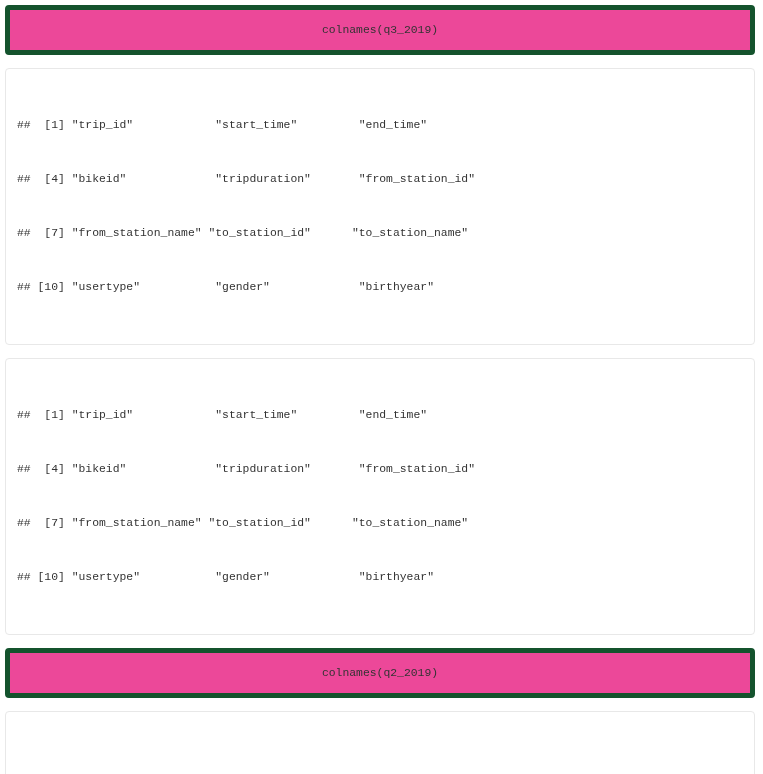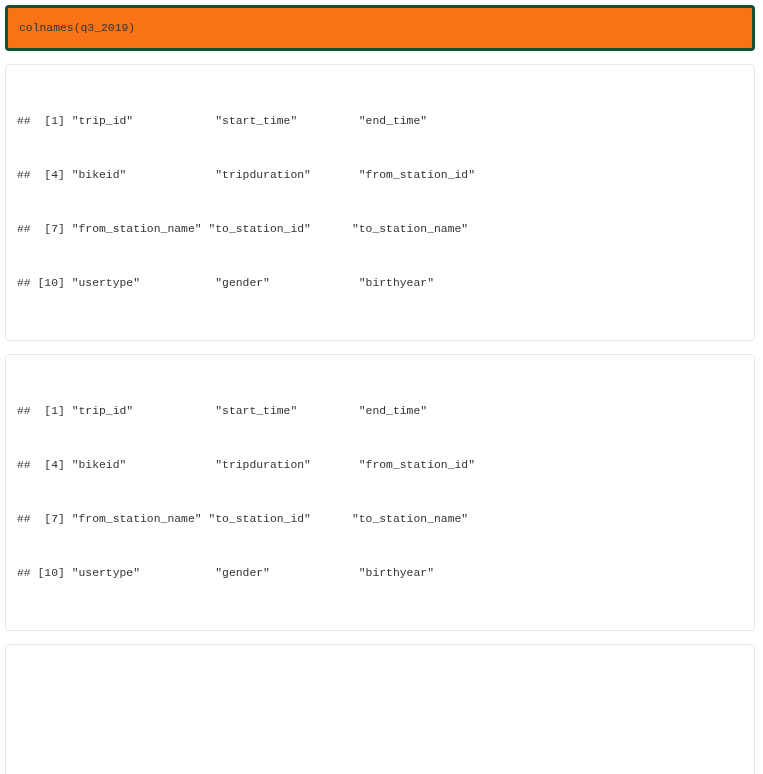--- a/index.html
+++ b/index.html
@@ -27,24 +27,25 @@
     border-radius: 4px;
     font-family: "Liberation Mono", "DejaVu Sans Mono", monospace;
     font-size: 11.4px;
     line-height: 18px;
     letter-spacing: 0px;
     color: #333333;
     white-space: pre;
     overflow: hidden;
   }
   .code-input {
-    background: #f97316;
-    border: 3px solid #14532d;
+    background: #ec4899;
+    border: 5px solid #14532d;
     padding: 11px 11px 11px 11px;
     margin-bottom: 13px;
+    text-align: center;
   }
   .code-output {
     background: #ffffff;
     border: 1px solid #e8e8e8;
     padding: 11px 11px 12px 11px;
   }
   .code-output .line {
     display: block;
     height: 18px;
   }
@@ -68,20 +69,21 @@
   <div class="chunk">
     <div class="code-output">
       <span class="line">##  [1] "trip_id"            "start_time"         "end_time"</span>
       <span class="line">##  [4] "bikeid"             "tripduration"       "from_station_id"</span>
       <span class="line">##  [7] "from_station_name" "to_station_id"      "to_station_name"</span>
       <span class="line">## [10] "usertype"           "gender"             "birthyear"</span>
     </div>
   </div>
 
   <div class="chunk">
+    <div class="code-input">colnames(q2_2019)</div>
     <div class="code-output">
       
       
       
       
       
       
       
       
       

